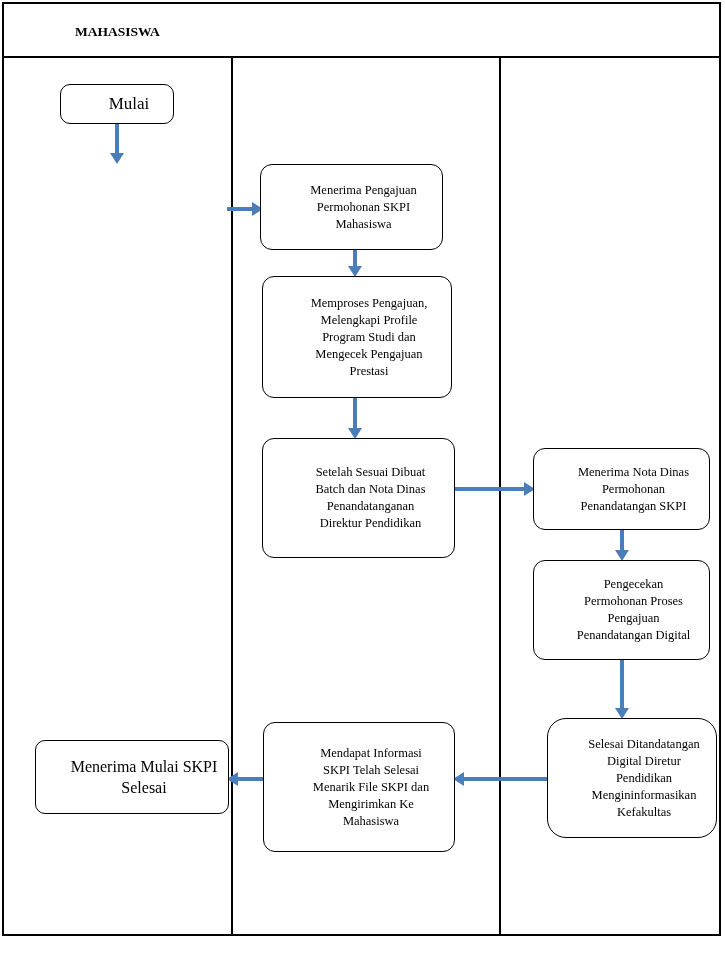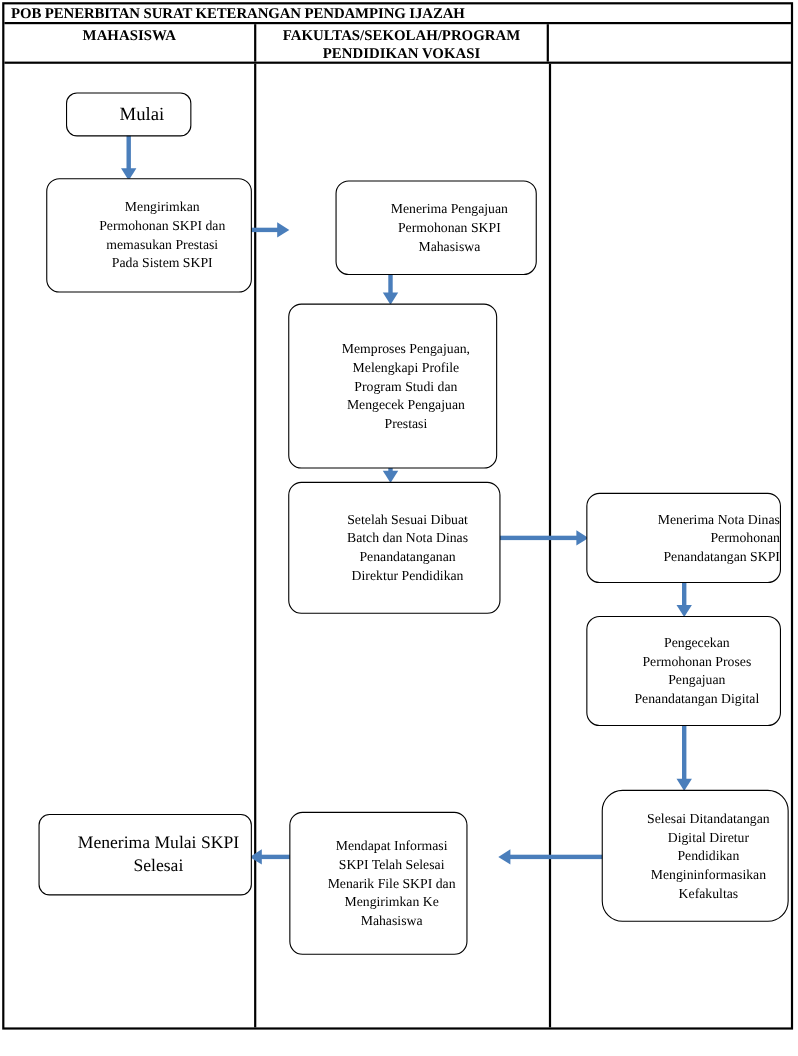--- a/index.html
+++ b/index.html
@@ -152,90 +152,78 @@
     border-top: 7px solid transparent;
     border-bottom: 7px solid transparent;
     border-right: 11px solid #4A7EBB;
   }
 </style>
 </head>
 <body>
 
 <div id="flow-table">
 
-  <div id="title-row">
-    <span class="title-text">POB PENERBITAN SURAT KETERANGAN PENDAMPING IJAZAH</span>
-  </div>
 
   <div id="header-row">
     <div class="header-cell" id="hc-mahasiswa">
       <span>MAHASISWA</span>
     </div>
-    <div class="header-cell" id="hc-fakultas">
-      <span>FAKULTAS/SEKOLAH/PROGRAM PENDIDIKAN VOKASI</span>
-    </div>
   </div>
 
   <div class="col-divider" id="divider-1"></div>
   <div class="col-divider" id="divider-2"></div>
 
   <div class="node start" style="left:56px; top:80px; width:114px; height:40px;">
     <span class="node-text">Mulai</span>
   </div>
 
-  <div class="node small" style="left:38px; top:158px; width:187px; height:104px;">
-    <span class="node-text">Mengirimkan
-Permohonan SKPI dan
-memasukan Prestasi
-Pada Sistem SKPI</span>
-  </div>
-
-  <div class="node small" style="left:256px; top:160px; width:183px; height:86px;margin-left:45px;">
+
+  <div class="node small" style="left:256px; top:160px; width:183px; height:86px;">
     <span class="node-text">Menerima Pengajuan
 Permohonan SKPI
 Mahasiswa</span>
   </div>
 
-  <div class="node small" style="left:258px; top:272px; width:190px; height:150px;align-items:center;">
+  <div class="node small" style="left:258px; top:272px; width:190px; height:122px;align-items:center;">
     <span class="node-text">Memproses Pengajuan,
 Melengkapi Profile
 Program Studi dan
 Mengecek Pengajuan
 Prestasi</span>
   </div>
 
   <div class="node small" style="left:258px; top:434px; width:193px; height:120px;">
     <span class="node-text">Setelah Sesuai Dibuat
 Batch dan Nota Dinas
 Penandatanganan
 Direktur Pendidikan</span>
   </div>
 
-  <div class="node small" style="left:529px; top:444px; width:177px; height:82px;text-align:right;">
+  <div class="node small" style="left:529px; top:444px; width:177px; height:82px;">
     <span class="node-text">Menerima Nota Dinas
 Permohonan
 Penandatangan SKPI</span>
   </div>
 
   <div class="node small" style="left:529px; top:556px; width:177px; height:100px;">
     <span class="node-text">Pengecekan
 Permohonan Proses
 Pengajuan
 Penandatangan Digital</span>
   </div>
 
   <div class="node small" style="left:543px; top:714px; width:170px; height:120px;border-radius:19px;">
     <span class="node-text">Selesai Ditandatangan
 Digital Diretur
 Pendidikan
 Mengininformasikan
 Kefakultas</span>
   </div>
 
-  <div class="node small" style="left:259px; top:734px; width:162px; height:130px;">
+  <div class="node small" style="left:259px; top:718px; width:192px; height:130px;">
     <span class="node-text">Mendapat Informasi
 SKPI Telah Selesai
 Menarik File SKPI dan
 Mengirimkan Ke
 Mahasiswa</span>
   </div>
 
   <div class="node terminal" style="left:31px; top:736px; width:194px; height:74px;">
     <span class="node-text">Menerima Mulai SKPI
 Selesai</span>

